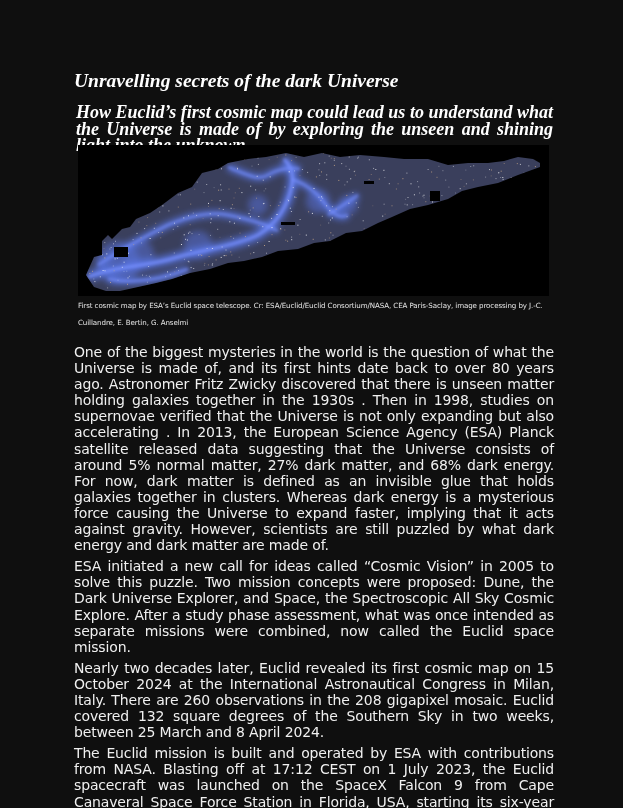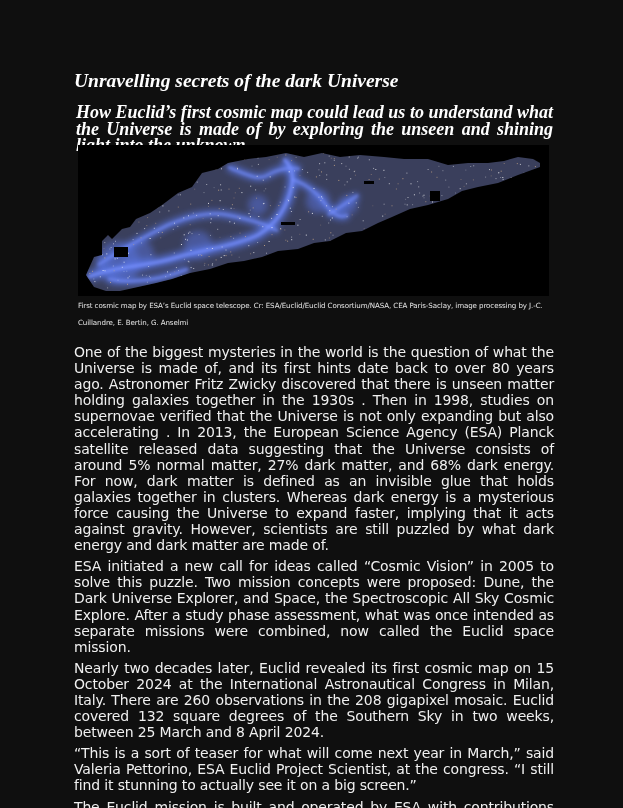--- a/index.html
+++ b/index.html
@@ -1038,16 +1038,15 @@
       <rect x="36" y="102" width="14" height="10" fill="#000"></rect>
     </svg>
   </div>
 
   <p class="caption">First cosmic map by ESA’s Euclid space telescope. Cr: ESA/Euclid/Euclid Consortium/NASA, CEA Paris-Saclay, image processing by J.-C. Cuillandre, E. Bertin, G. Anselmi</p>
 
   <div class="body">
     <p>One of the biggest mysteries in the world is the question of what the Universe is made of, and its first hints date back to over 80 years ago. Astronomer Fritz Zwicky discovered that there is unseen matter holding galaxies together in the 1930s  . Then in 1998, studies on supernovae verified that the Universe is not only expanding but also accelerating  . In 2013, the European Science Agency (ESA) Planck satellite released data suggesting that the Universe consists of around 5% normal matter, 27% dark matter, and 68% dark energy. For now, dark matter is defined as an invisible glue that holds galaxies together in clusters. Whereas dark energy is a mysterious force causing the Universe to expand faster, implying that it acts against gravity. However, scientists are still puzzled by what dark energy and dark matter are made of.</p>
     <p>ESA initiated a new call for ideas called “Cosmic Vision” in 2005 to solve this puzzle. Two mission concepts were proposed: Dune, the Dark Universe Explorer, and Space, the Spectroscopic All Sky Cosmic Explore. After a study phase assessment, what was once intended as separate missions were combined, now called the Euclid space mission.</p>
     <p>Nearly two decades later, Euclid revealed its first cosmic map on 15 October 2024 at the International Astronautical Congress in Milan, Italy. There are 260 observations in the 208 gigapixel mosaic. Euclid covered 132 square degrees of the Southern Sky in two weeks, between 25 March and 8 April 2024.</p>
-    <p>“This is a sort of teaser for what will come next year in March,” said Valeria Pettorino, ESA Euclid Project Scientist, at the congress. “I still find it stunning to actually see it on a big screen.”</p>
     <p>The Euclid mission is built and operated by ESA with contributions from NASA. Blasting off at 17:12 CEST on 1 July 2023, the Euclid spacecraft was launched on the SpaceX Falcon 9 from Cape Canaveral Space Force Station in Florida, USA, starting its six-year ‘dark mission’ to explore the composition and evolution of the dark Universe. Euclid’s space telescope is positioned at the Sun-Earth Lagrange Point 2 (L2), a neutral point between the Sun and Earth, located 1.5 million kilometers away from Earth in the direction opposite</p>
   </div>
 </div>
 
 </body></html>

